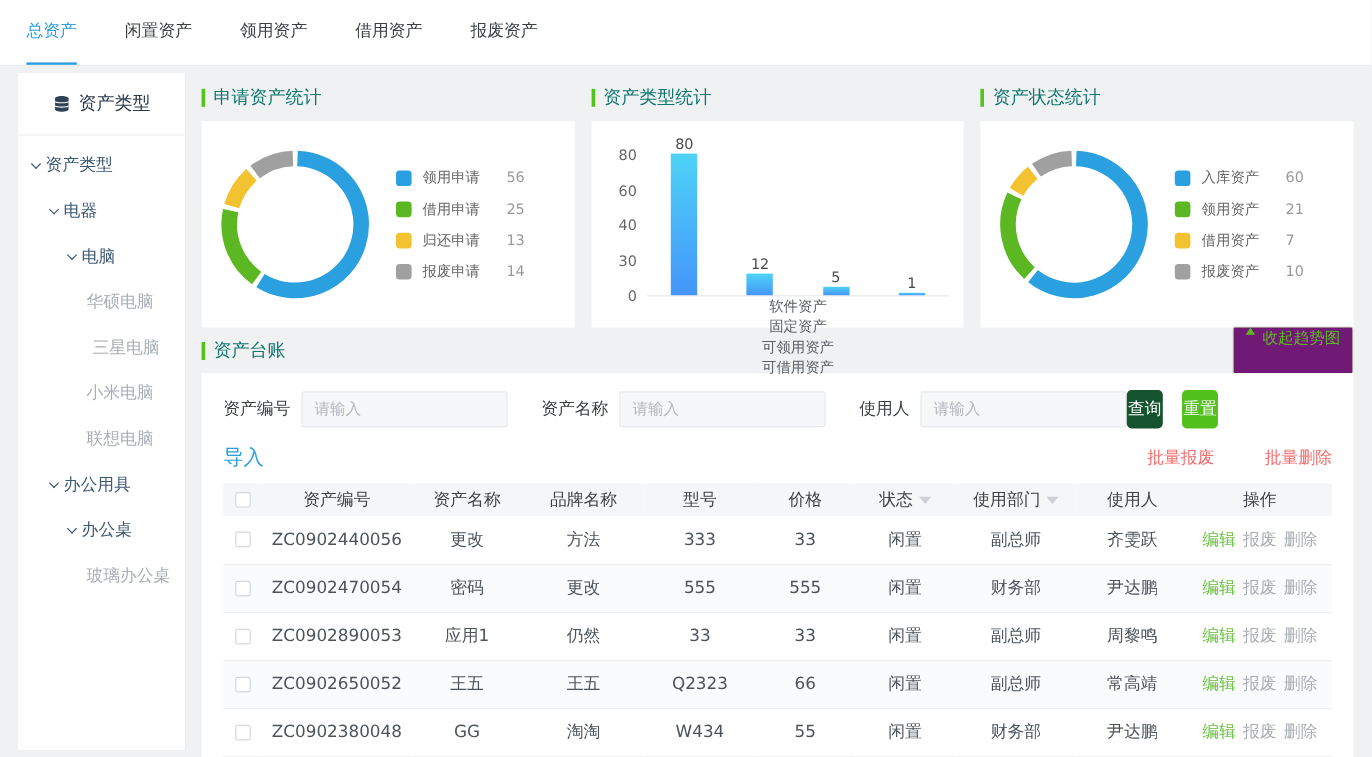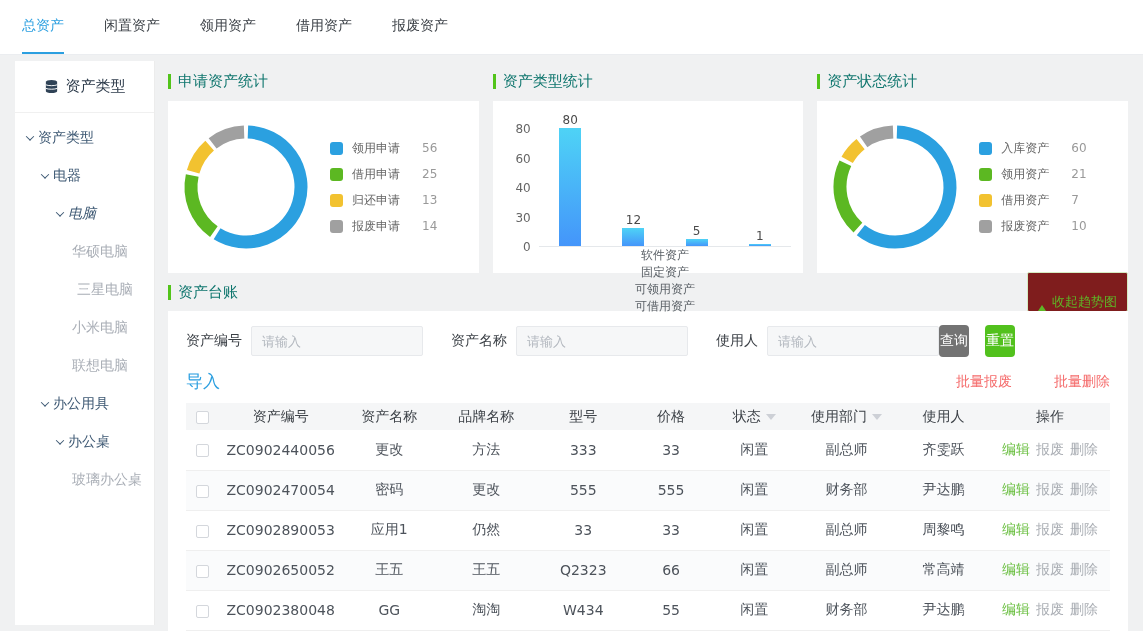--- a/index.html
+++ b/index.html
@@ -56,37 +56,37 @@
   .bars-area { height:134px; border-bottom:1px solid #e5e8eb; display:flex; }
   .bar-col { flex:1; display:flex; flex-direction:column; justify-content:flex-end;
              align-items:center; }
   .bar-val { font-size:12px; color:#4a4a4a; margin-bottom:1px; }
   .bar { width:22px; background:linear-gradient(#4ed3f6,#4495fa); }
   .cats-area { height:21px; display:flex; align-items:center;flex-direction:column; }
   .cat { flex:1; text-align:center; font-size:12px; color:#5a6066; }
 
   
   .ledger-title-row { display:flex; align-items:center; height:38px; }
-  .collapse-chip { margin-left:auto; display:flex; align-items:flex-end; height:40px;
-                   padding:0 10px; background:#7f1d1d; border:1px solid #d5ecc2;
+  .collapse-chip { margin-left:auto; display:flex; align-items:flex-start; height:40px;
+                   padding:0 10px; background:#701a75; border:1px solid #d5ecc2;
                    border-radius:2px; color:#5eb626; font-size:13px; cursor:pointer; }
   .arrow-up { width:0; height:0; border-left:4px solid transparent;
               border-right:4px solid transparent; border-bottom:6px solid #5eb626;
               display:inline-block; margin-right:6px; }
   .ledger-card { flex:1; padding:14px 18px 0; }
   .search-row { display:flex; align-items:center; margin-bottom:13px; }
   .filter-group { display:flex; align-items:center; margin-right:28px; }
   .filter-group label { font-size:14px; color:#3a3f45; margin-right:9px; white-space:nowrap; }
   .filter-group input { width:172px; height:30px; background:#f6f7f8; border:1px solid #e7e9ec;
                         border-radius:2px; padding:0 10px; font-size:13px; color:#333;
                         font-family:inherit; }
   .filter-group input::placeholder { color:#b3b8bf; }
   .btn { height:32px; width:66px; border:none; border-radius:4px; color:#fff;
          font-size:14px; cursor:pointer; font-family:inherit; }
-  .btn.blue { background:#737373; margin-left:auto;font-family:Liberation Mono, monospace; }
+  .btn.blue { background:#14532d; margin-left:auto;font-family:Liberation Mono, monospace; }
   .btn.green { background:#52c11d; margin-left:16px; margin-right:95px; }
   .import-row { display:flex; align-items:center; margin-bottom:10px; }
   .link-blue { color:#2b9fe0; font-size:17px; cursor:pointer; text-decoration:none; }
   .link-red { color:#f56c6c; font-size:14px; cursor:pointer; text-decoration:none; }
   .import-row .link-red { margin-left:42px; }
   .import-row .spacer { margin-left:auto; }
 
   table { width:100%; border-collapse:collapse; table-layout:fixed; }
   thead th { background:#f5f6f7; height:27px; font-weight:normal; font-size:14px;
              color:#3d4248; text-align:center; }
@@ -129,21 +129,21 @@
       </div>
       <div class="tree">
           <div class="tree-item branch" style="padding-left: 12px;">
             <span class="caret"></span>
             <span>资产类型</span>
           </div>
           <div class="tree-item branch" style="padding-left: 27px;">
             <span class="caret"></span>
             <span>电器</span>
           </div>
-          <div class="tree-item branch" style="padding-left: 42px; font-style: italic;">
+          <div class="tree-item branch" style="padding-left: 42px;">
             <span class="caret"></span>
             <span>电脑</span>
           </div>
           <div class="tree-item leaf" style="padding-left: 57px;">
             <span>华硕电脑</span>
           </div>
           <div class="tree-item leaf" style="padding-left: 62px;">
             <span>三星电脑</span>
           </div>
           <div class="tree-item leaf" style="padding-left: 57px;">

